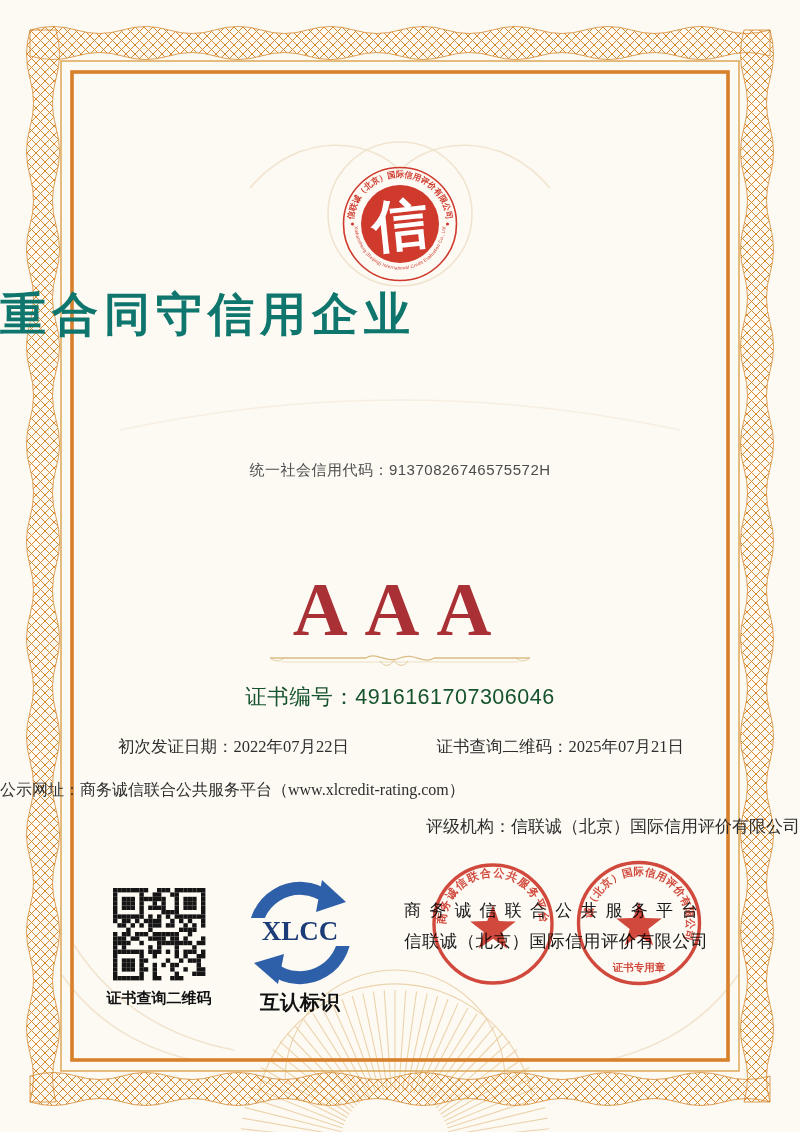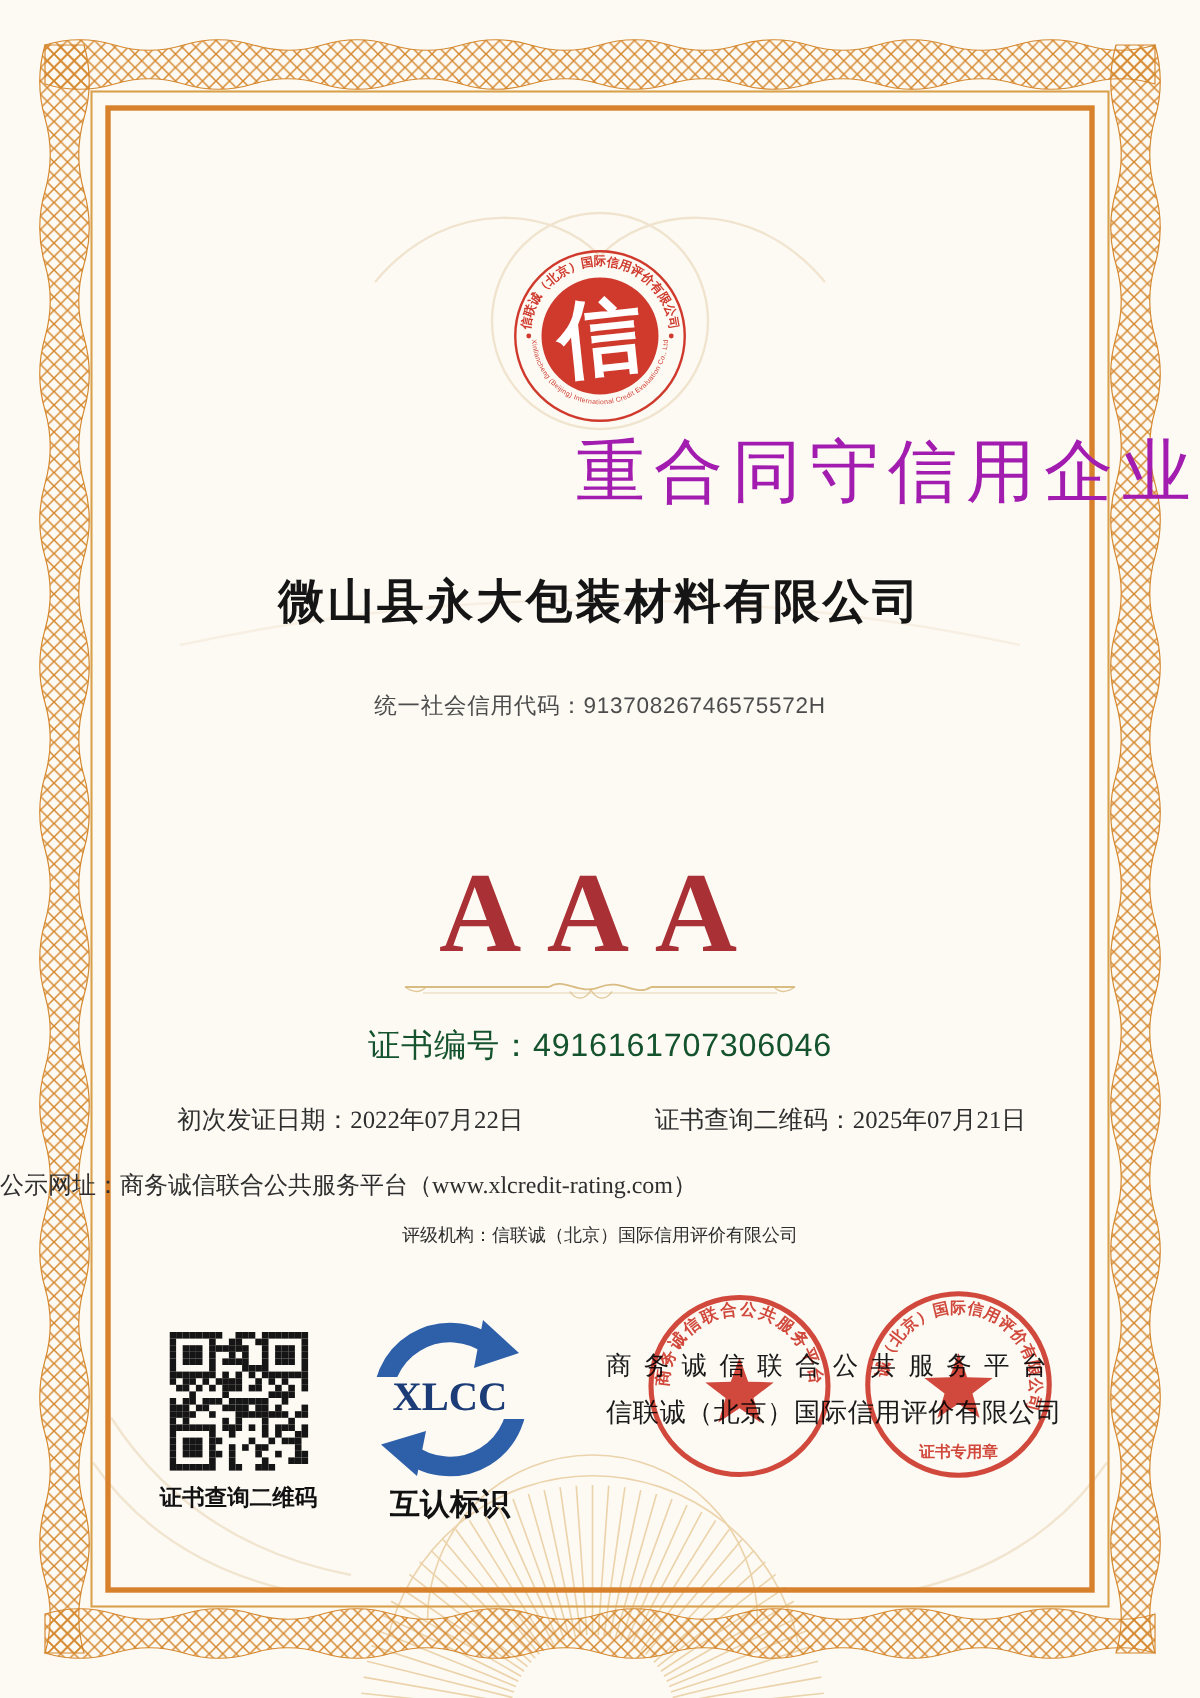--- a/index.html
+++ b/index.html
@@ -21,39 +21,39 @@
   .sealfill  { fill:var(--seal-red); }
   .sealdot   { fill:var(--seal-red); }
   .sealtext  { fill:var(--seal-red); font-family:"Liberation Sans","DejaVu Sans",sans-serif; }
 
   .stamp     { mix-blend-mode:multiply; opacity:.92; }
   .stampring { fill:none; stroke:var(--seal-red); stroke-width:3.4; }
   .stamptext { fill:var(--seal-red); font-family:"Liberation Sans","DejaVu Sans",sans-serif; }
   .stampfill { fill:var(--seal-red); }
 
   
-  .title   { left:0; top:284px; width:100%; text-align:right; font-size:46px; font-weight:400;
-             letter-spacing:6px; color:#a21caf; font-family:"Liberation Serif","DejaVu Serif",serif; }
+  .title   { left:0; top:284px; width:100%; text-align:left; font-size:46px; font-weight:700;
+             letter-spacing:6px; color:#0f766e; font-family:"Liberation Serif","DejaVu Serif",serif; }
   .company { left:0; top:380px; width:100%; text-align:center; font-size:31px; font-weight:700;
              letter-spacing:2px; color:#151515; }
   .code    { left:0; top:461px; width:100%; text-align:center; font-size:15px; color:#4c4c4c;
              letter-spacing:.5px; }
   .statement { left:118px; top:495px; width:566px; font-size:17.5px; line-height:1.85; color:#3a3a3a;
              text-align:justify; text-indent:2em; letter-spacing:.5px;
              font-family:"Liberation Serif","DejaVu Serif",serif; }
   .rating  { left:0; top:566px; width:100%; text-align:center; font-size:76px; font-weight:700;
              color:var(--rating-red); letter-spacing:17px; padding-left:1px;
              font-family:"Liberation Serif","DejaVu Serif",serif; }
   .certno  { left:0; top:682px; width:100%; text-align:center; font-size:21.5px; color:#14532d;
              font-weight:500; letter-spacing:.5px; }
   .dates   { left:118px; top:736px; width:566px; display:flex; justify-content:space-between;
              font-size:16.5px; color:#2e2e2e; font-family:"Liberation Serif","DejaVu Serif",serif; }
   .website { left:0; top:780px; width:100%; text-align:left; font-size:16px; color:#2e2e2e;
              font-family:"Liberation Serif","DejaVu Serif",serif; }
-  .agency  { left:0; top:815px; width:100%; text-align:center; font-size:12px; color:#2e2e2e;
+  .agency  { left:0; top:815px; width:100%; text-align:right; font-size:17px; color:#2e2e2e;
              font-family:"Liberation Serif","DejaVu Serif",serif; }
   .qr-caption   { left:78px;  top:989px; width:162px; text-align:center; font-size:15px;
                   font-weight:700; color:#111; }
   .xlcc-caption { left:240px; top:989px; width:120px; text-align:center; font-size:20px;
                   font-weight:700; color:#111; }
   .overlay { left:404px; top:899px; width:320px; color:#1a1a1a; }
   .ov1 { font-size:17px;   letter-spacing:8.2px; white-space:nowrap; font-weight:500; }
   .ov2 { font-size:17.5px; letter-spacing:.4px;  white-space:nowrap; font-weight:500; margin-top:7px; }
 </style>
 </head>
@@ -147,21 +147,20 @@
     </text>
     <text class="sealtext" font-size="4.6" letter-spacing="0.2">
       <textPath href="#arcBot" startOffset="25%" text-anchor="middle">Xinliancheng (Beijing) International Credit Evaluation Co., Ltd</textPath>
     </text>
     <circle cx="12.5" cy="60" r="1.6" class="sealdot"></circle>
     <circle cx="107.5" cy="60" r="1.6" class="sealdot"></circle>
     <text x="60" y="80" font-size="56" text-anchor="middle" fill="#ffffff" font-weight="bold" class="serif" transform="rotate(-6 60 60)">信</text>
   </svg>
 
   <h1 class="abs title">重合同守信用企业</h1>
-  <h2 class="abs company">微山县永大包装材料有限公司</h2>
 
   <div class="abs code">
     <span>统一社会信用代码：</span><span>91370826746575572H</span>
   </div>
 
 
   <div class="abs rating">AAA</div>
 
   <svg class="abs" style="left:268px;top:648px" width="264" height="26">
     <path d="M2,10 H98 M166,10 H262" class="flr" stroke-width="1.3"></path>

